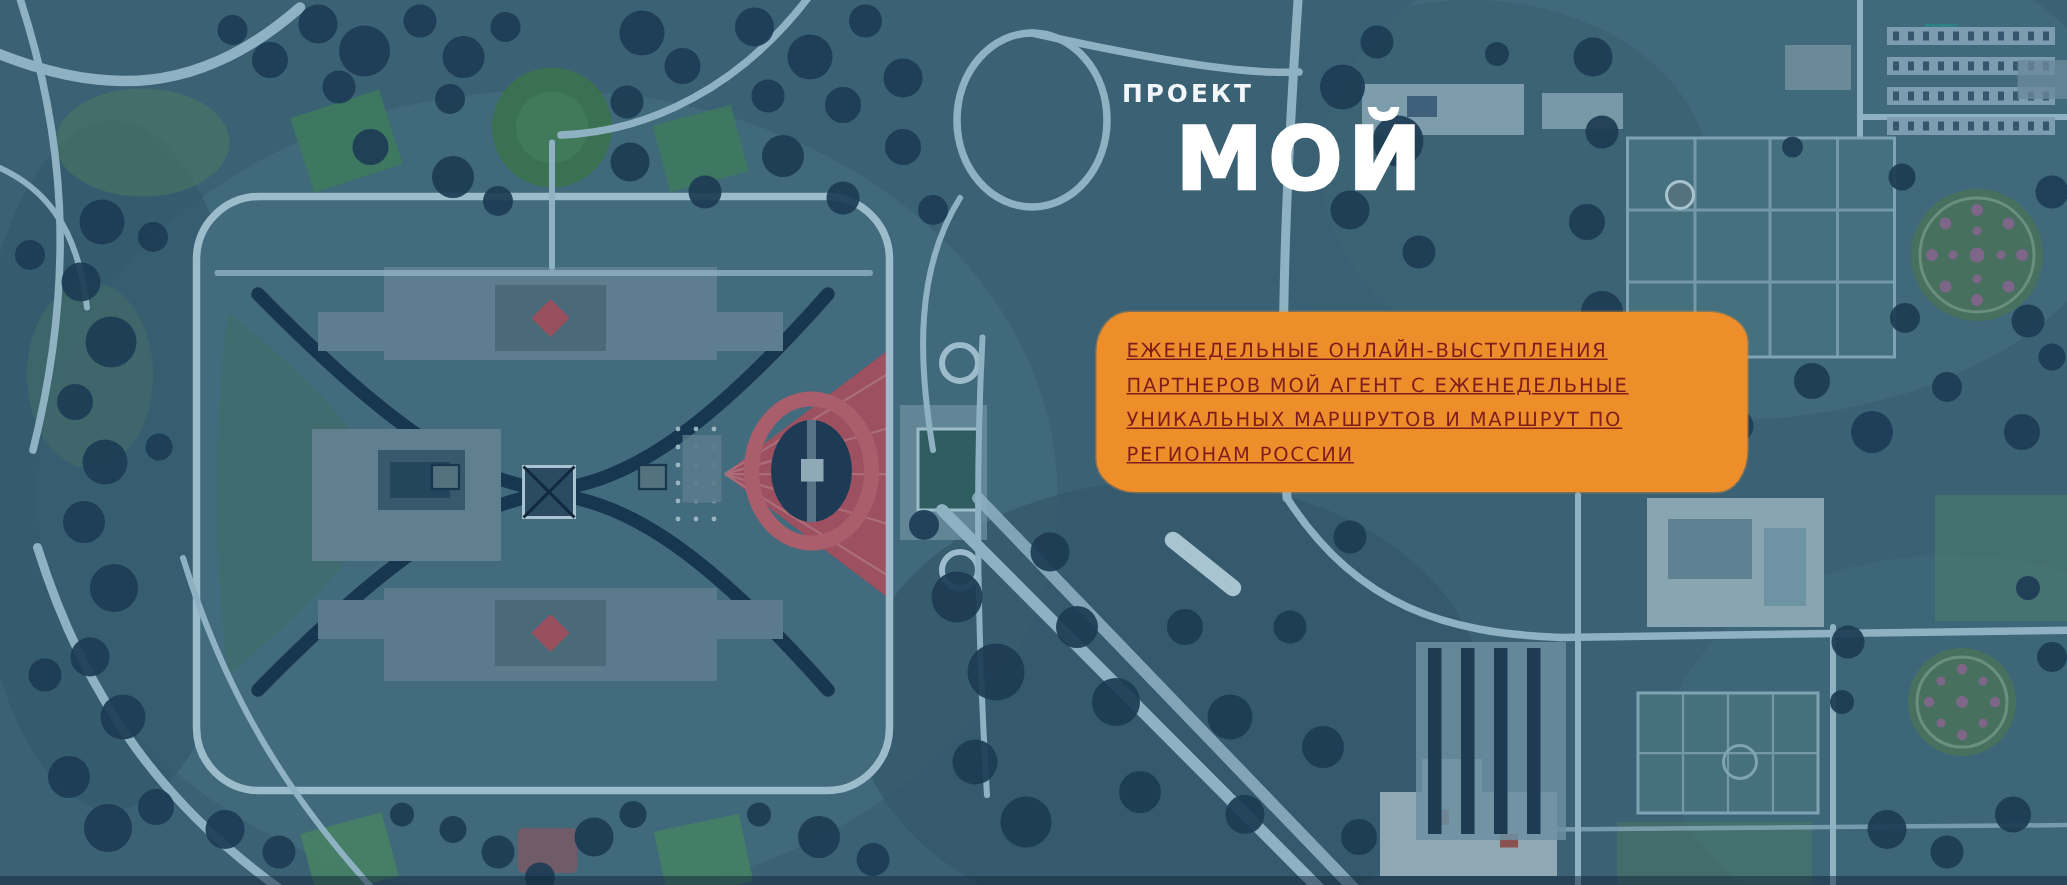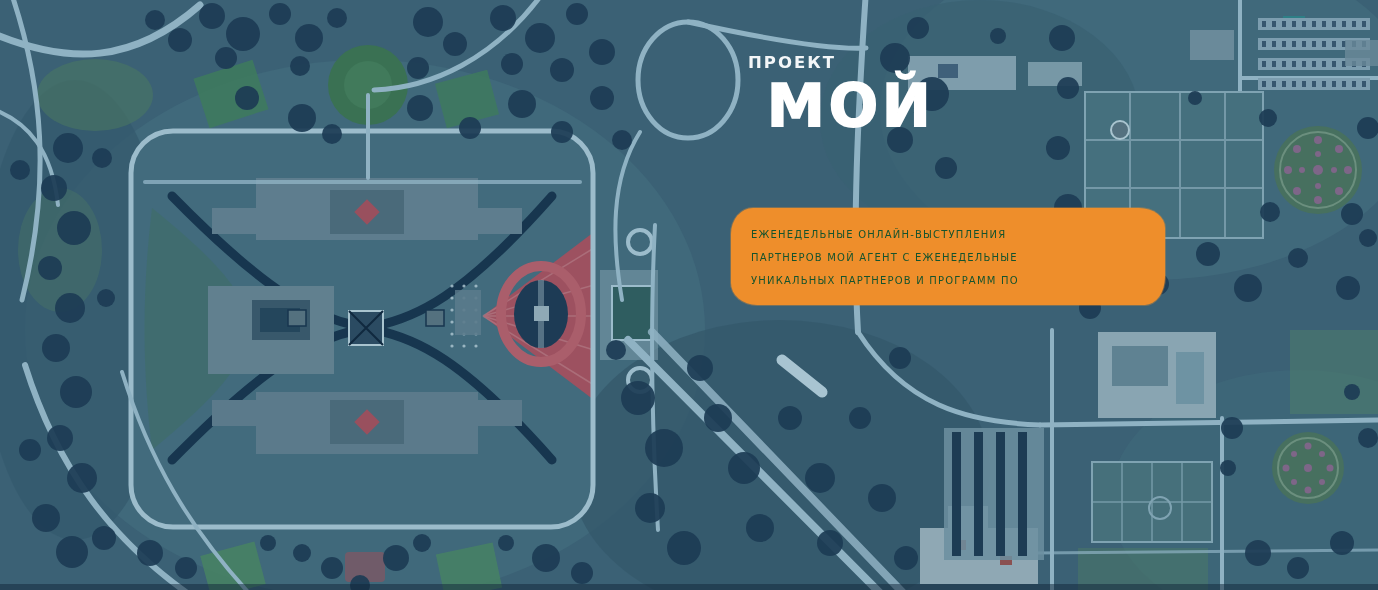--- a/index.html
+++ b/index.html
@@ -24,21 +24,21 @@
     left: 748px;
     top: 53px;
     font-size: 16.5px;
     font-weight: 700;
     letter-spacing: 2px;
     color: #f3f6f8;
     text-align: center;
   }
   .title {
     position: absolute;
-    left: 767px;
+    left: 784px;
     top: 76px;
     margin: 0;
     font-size: 58px;
     line-height: 60px;
     font-weight: 700;
     letter-spacing: 4px;
     color: #ffffff;
     -webkit-text-stroke: 1.8px #ffffff;
     text-transform: uppercase;
   }
@@ -48,26 +48,27 @@
     left: 731px;
     top: 208px;
     width: 434px;
     box-sizing: border-box;
     padding: 15px 20px 13px 20px;
     background: #ee8e2b;
     border-radius: 22px 26px 20px 26px / 26px 20px 28px 22px;
     box-shadow: 0 0 0 1px rgba(238,142,43,0.35);
   }
   .desc-line {
-    font-size: 10px;
+    font-size: 13px;
     line-height: 23px;
     letter-spacing: 1.2px;
     font-weight: 500;
-    color: #14532d;
+    color: #7f1d1d;
     white-space: nowrap;
+    text-decoration: underline;
   }
 </style>
 </head>
 <body>
 
 <div class="stage">
 
   <svg class="bg-map" viewBox="0 0 1378 590" preserveAspectRatio="none">
 
     <g>
@@ -397,17 +398,18 @@
   </svg>
 
   <div class="content">
     <div class="kicker">ПРОЕКТ</div>
     <h1 class="title">
         <span class="line">МОЙ</span>
       </h1>
     <div class="desc-box">
       <div class="desc-line">ЕЖЕНЕДЕЛЬНЫЕ ОНЛАЙН-ВЫСТУПЛЕНИЯ</div>
       <div class="desc-line">ПАРТНЕРОВ МОЙ АГЕНТ С ЕЖЕНЕДЕЛЬНЫЕ</div>
-      <div class="desc-line">УНИКАЛЬНЫХ ПАРТНЕРОВ И ПРОГРАММ ПО</div>
+      <div class="desc-line">УНИКАЛЬНЫХ МАРШРУТОВ И МАРШРУТ ПО</div>
+      <div class="desc-line">РЕГИОНАМ РОССИИ</div>
     </div>
   </div>
 
 </div>
 
 </body></html>

